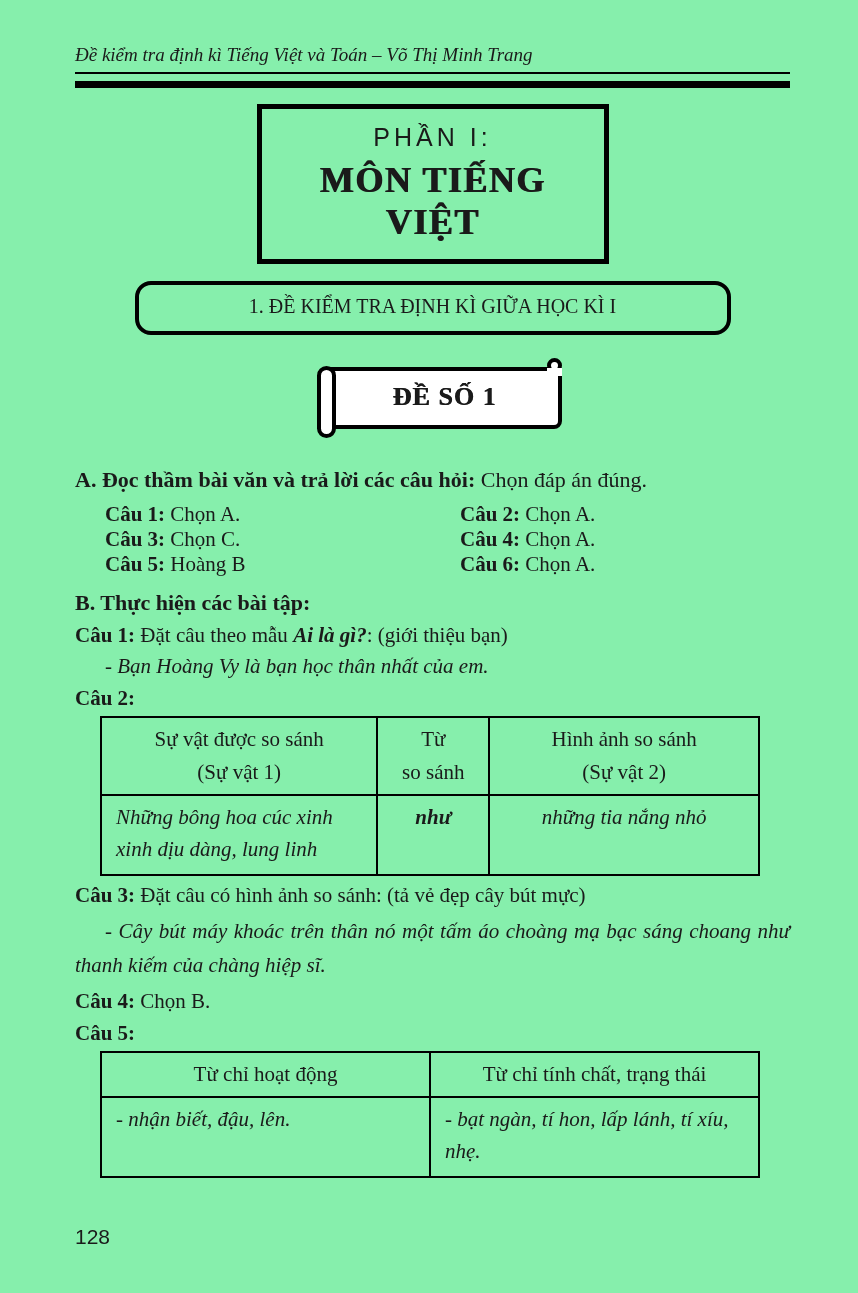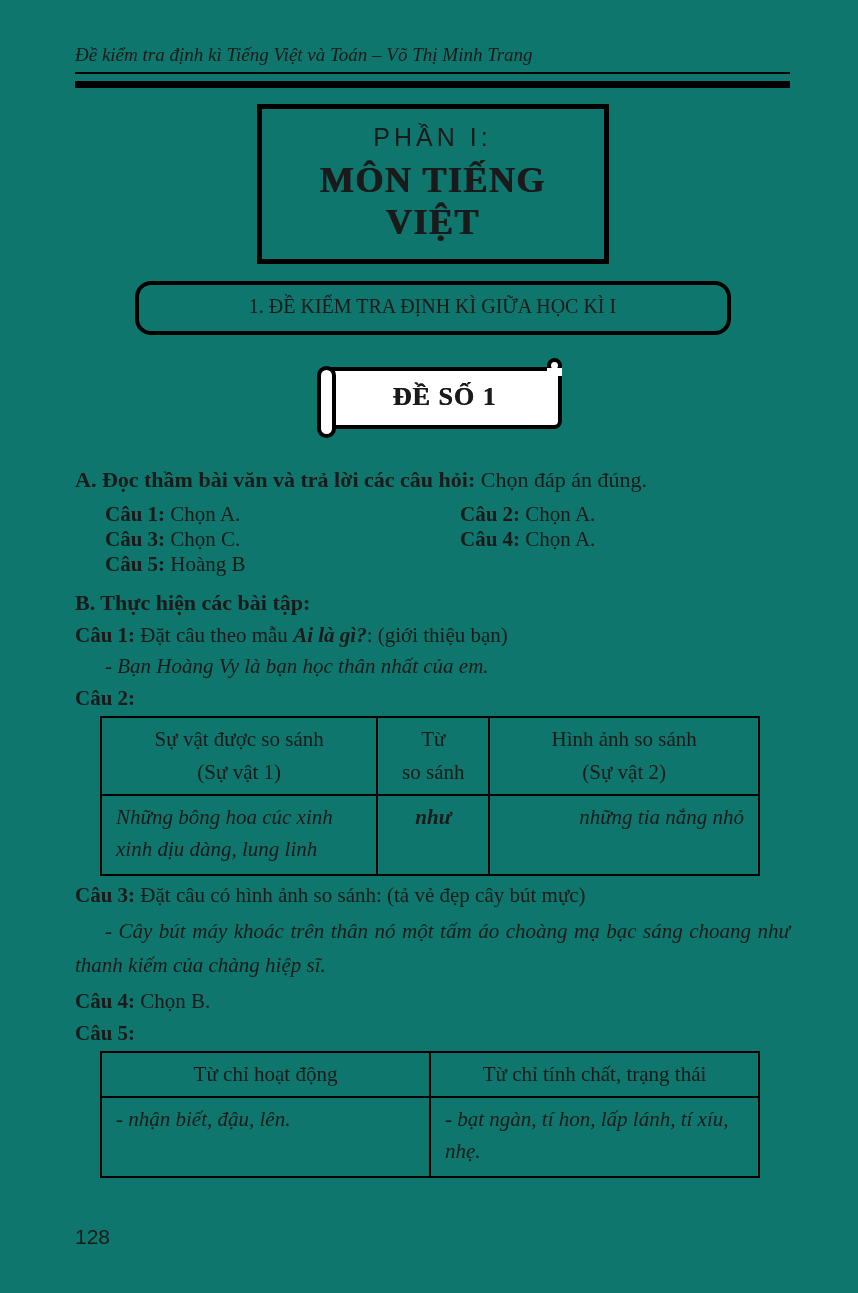--- a/index.html
+++ b/index.html
@@ -1,21 +1,21 @@
 <!DOCTYPE html>
 <html><head>
 <meta charset="utf-8">
 <style>
   * { margin: 0; padding: 0; box-sizing: border-box; }
   html, body { background: #e8e8e8; }
   .page {
     position: relative;
     width: 858px; height: 1293px;
     margin: 0 auto;
-    background: #0f766e;
+    background: #86efac;
     color: #1a1a1a;
     font-family: "Liberation Serif", "DejaVu Serif", serif;
     font-size: 21px;
     padding: 44px 68px 0 75px;
     overflow: hidden;
   }
   .b { font-weight: bold; }
   .i { font-style: italic; }
 
   .running-header {
@@ -133,21 +133,21 @@
   }
   table, th, td { border: 2px solid #000; }
   th { font-weight: normal; text-align: center; padding: 5px 10px; }
   .hline { line-height: 33px; }
   td { padding: 5px 14px 9px; vertical-align: top; line-height: 32px; }
   .c2-table col.c-a { width: 42%; }
   .c2-table col.c-b { width: 17%; }
   .c2-table col.c-c { width: 41%; }
   .c5-table col { width: 50%; }
   .cell-i { font-style: italic; }
-  .cell-center { text-align: right; border-radius: 15px; }
+  .cell-center { text-align: center; border-radius: 15px; }
   .cell-bi { font-style: italic; font-weight: bold; text-align: center; }
 
   .page-number {
     position: absolute;
     left: 75px; top: 1225px;
     font-family: "Liberation Sans", "DejaVu Sans", sans-serif;
     font-size: 21px;
     text-align: center;
   }
 </style>
@@ -191,20 +191,24 @@
       <span class="b">Câu 3:</span>
       <span>Chọn C.</span>
     </div>
     <div class="answer-item">
       <span class="b">Câu 4:</span>
       <span>Chọn A.</span>
     </div>
     <div class="answer-item">
       <span class="b">Câu 5:</span>
       <span>Hoàng B</span>
+    </div>
+    <div class="answer-item">
+      <span class="b">Câu 6:</span>
+      <span>Chọn A.</span>
     </div>
   </div>
 
   <div class="sec-heading b" style="margin-top:13px;">B. Thực hiện các bài tập:</div>
 
   <div class="line">
     <span class="b">Câu 1:</span>
     <span>Đặt câu theo mẫu</span>
     <span class="b i">Ai là gì?</span><span>: (giới thiệu bạn)</span>
   </div>

